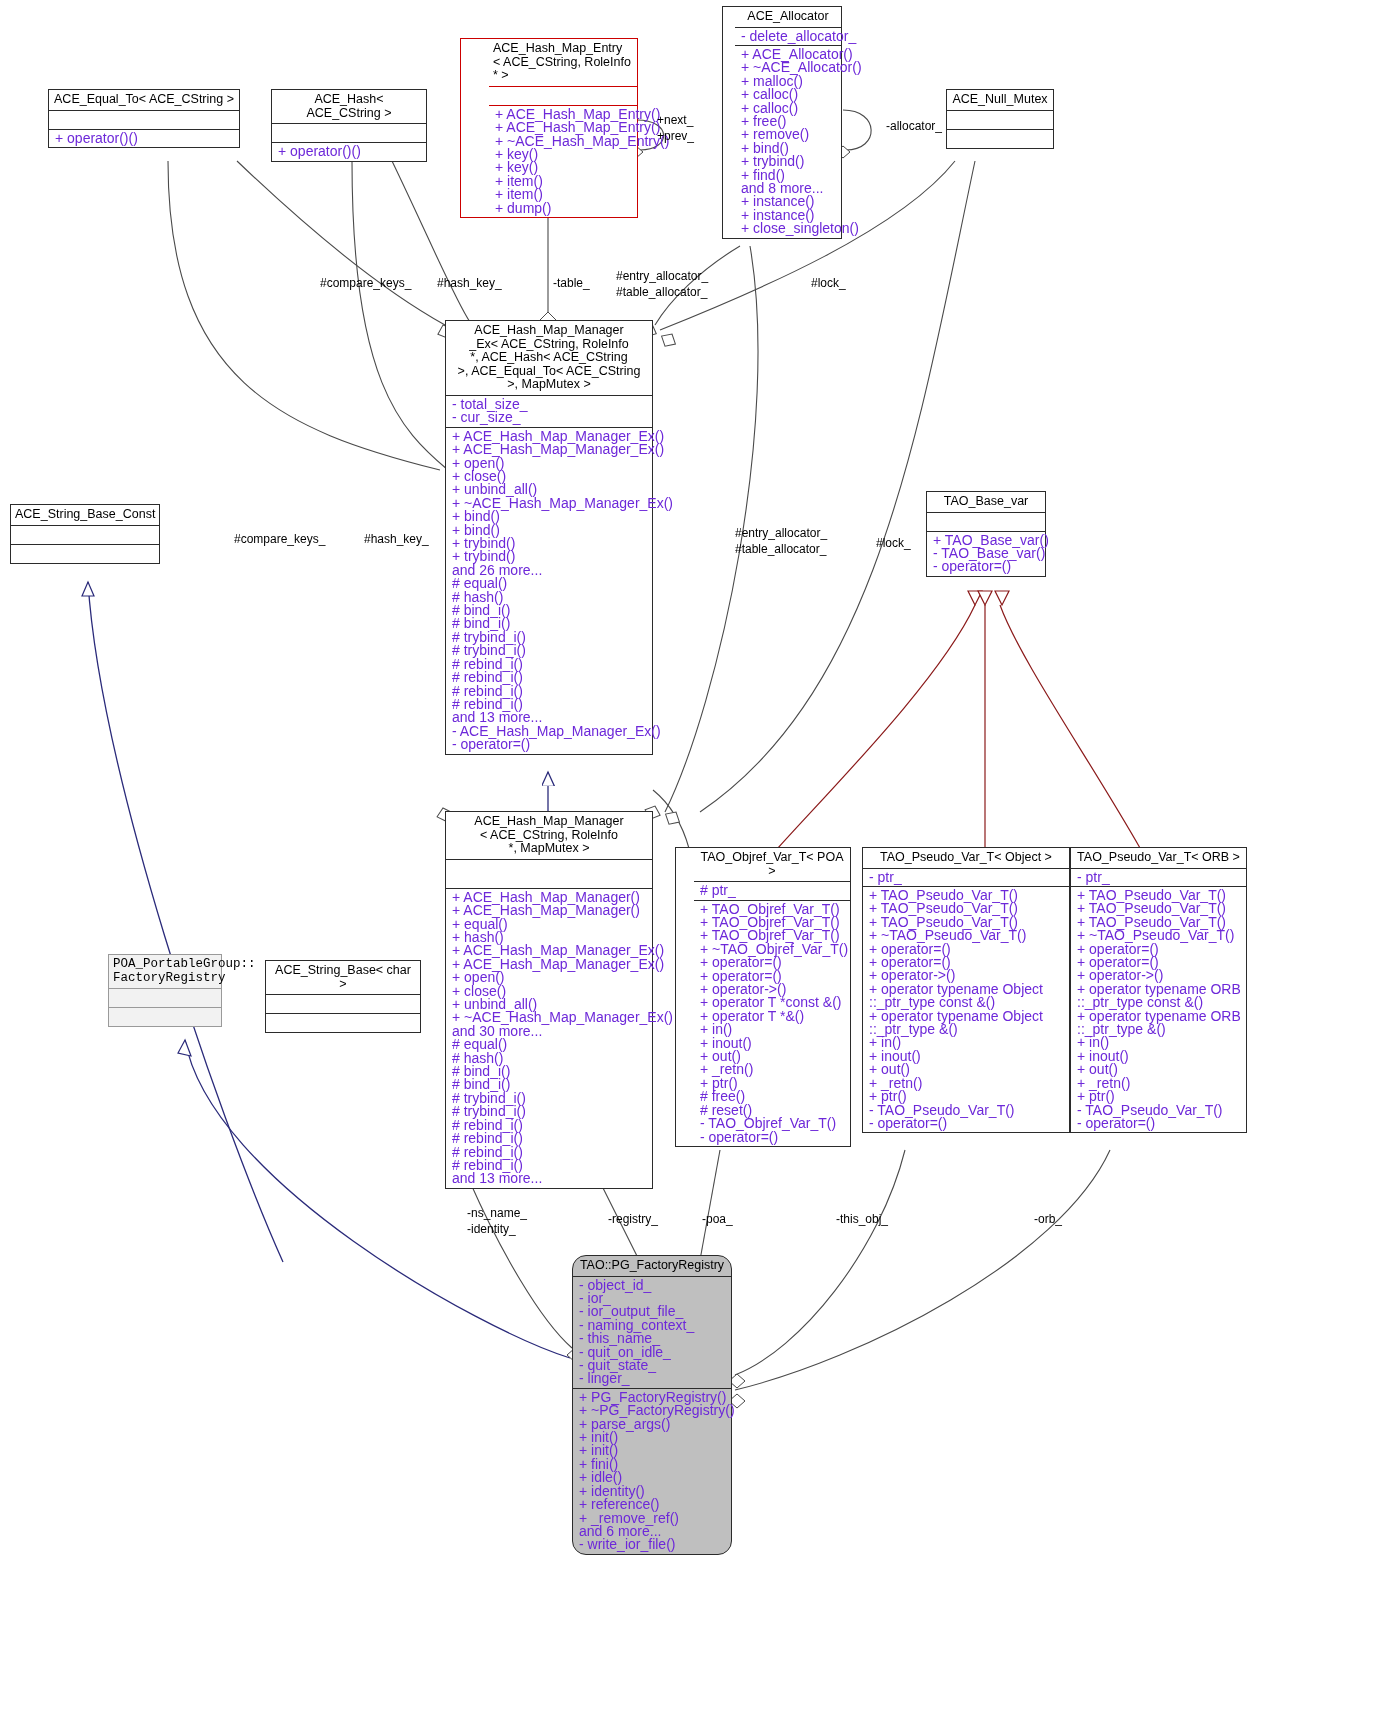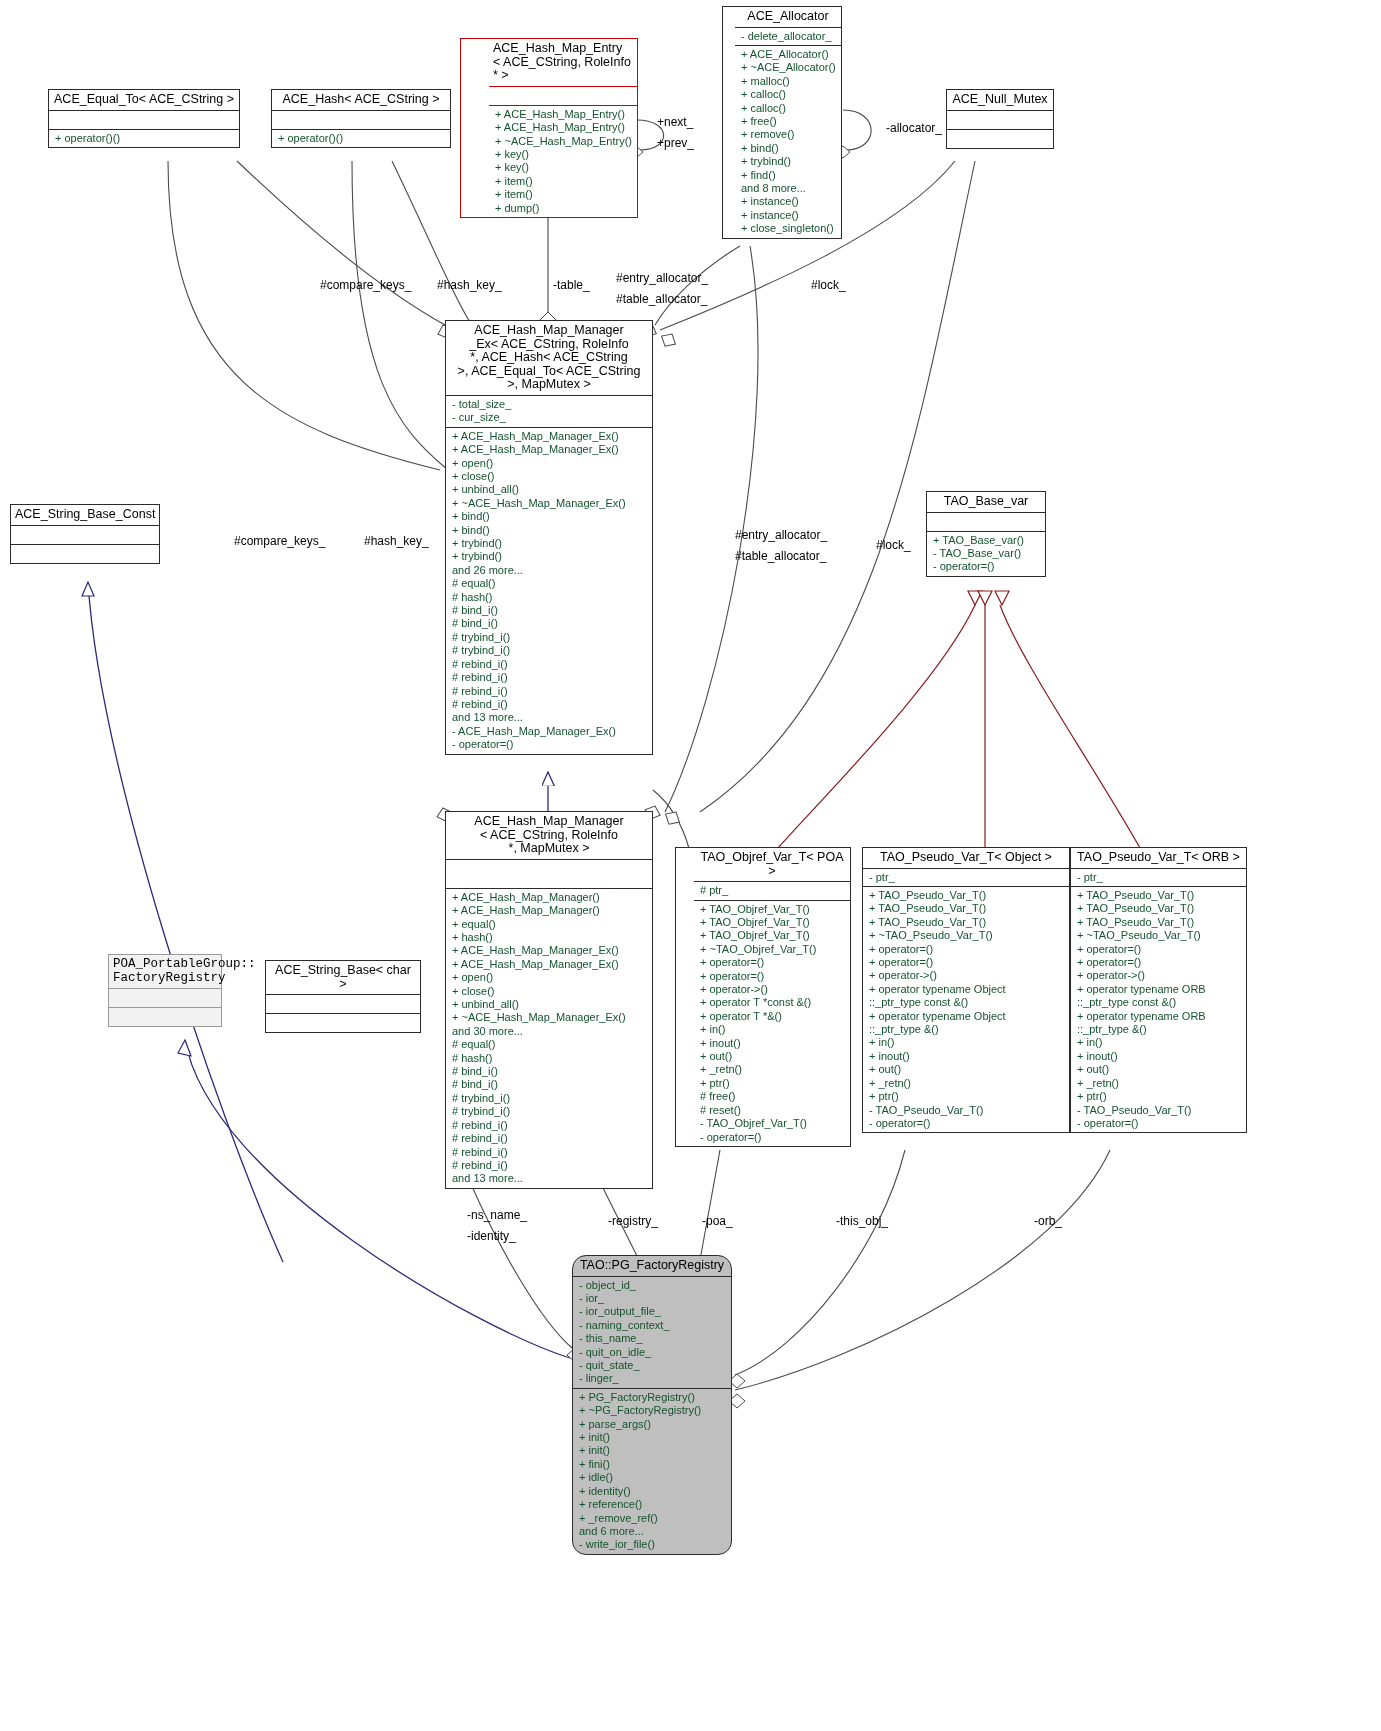--- a/index.html
+++ b/index.html
@@ -9,25 +9,25 @@
 
   .node{position:absolute;box-sizing:border-box;border:1px solid #2b2b2b;background:#ffffff;}
   .node.red{border:1px solid #cc0000;padding-left:28px;}
   .node.grey{background:#bfbfbf;}
   .node.lightgrey{background:#f2f2f2;border:1px solid #9a9a9a;}
 
   .n-title{text-align:center;font-size:12.5px;line-height:13.6px;color:#000;padding:3px 4px 3px 4px;white-space:pre-line;}
   .n-title.left{text-align:left;}
   .sep{border-top:1px solid #2b2b2b;}
   .sep.red{border-top:1px solid #cc0000;}
-  .n-attrs,.n-ops{font-size:11px;line-height:13.4px;color:#14532d;padding:2px 4px 2px 6px;}
+  .n-attrs,.n-ops{font-size:14px;line-height:13.4px;color:#6d28d9;padding:2px 4px 2px 6px;}
   .n-attrs.empty{height:14px;padding:2px 4px;}
   .row{white-space:pre;}
 
-  .elabel{position:absolute;font-size:12px;line-height:21px;color:#000;white-space:pre-line;}
+  .elabel{position:absolute;font-size:12px;line-height:16px;color:#000;white-space:pre-line;}
 </style>
 </head>
 <body>
 
 <div id="canvas">
 
   <svg class="edges" viewBox="0 0 1381 1731">
     <defs>
       <marker id="hollowtri" markerWidth="14" markerHeight="14" refX="11" refY="5" orient="auto">
         <path d="M0,0 L11,5 L0,10 z" fill="#ffffff" stroke="#2a2a7a" stroke-width="1"></path>
@@ -112,21 +112,21 @@
   <div class="node" style="left:48px;top:89px;width:192px;">
     <div class="n-title">ACE_Equal_To&lt; ACE_CString &gt;</div>
     <div class="sep"></div>
     <div class="n-attrs empty"></div>
     <div class="sep"></div>
     <div class="n-ops">
         <div class="row">+ operator()()</div>
       </div>
   </div>
 
-  <div class="node" style="left:271px;top:89px;width:180px;">
+  <div class="node" style="left:271px;top:89px;width:156px;">
     <div class="n-title">ACE_Hash&lt; ACE_CString &gt;</div>
     <div class="sep"></div>
     <div class="n-attrs empty"></div>
     <div class="sep"></div>
     <div class="n-ops">
         <div class="row">+ operator()()</div>
       </div>
   </div>
 
   <div class="node red" style="left:460px;top:38px;width:178px;">

